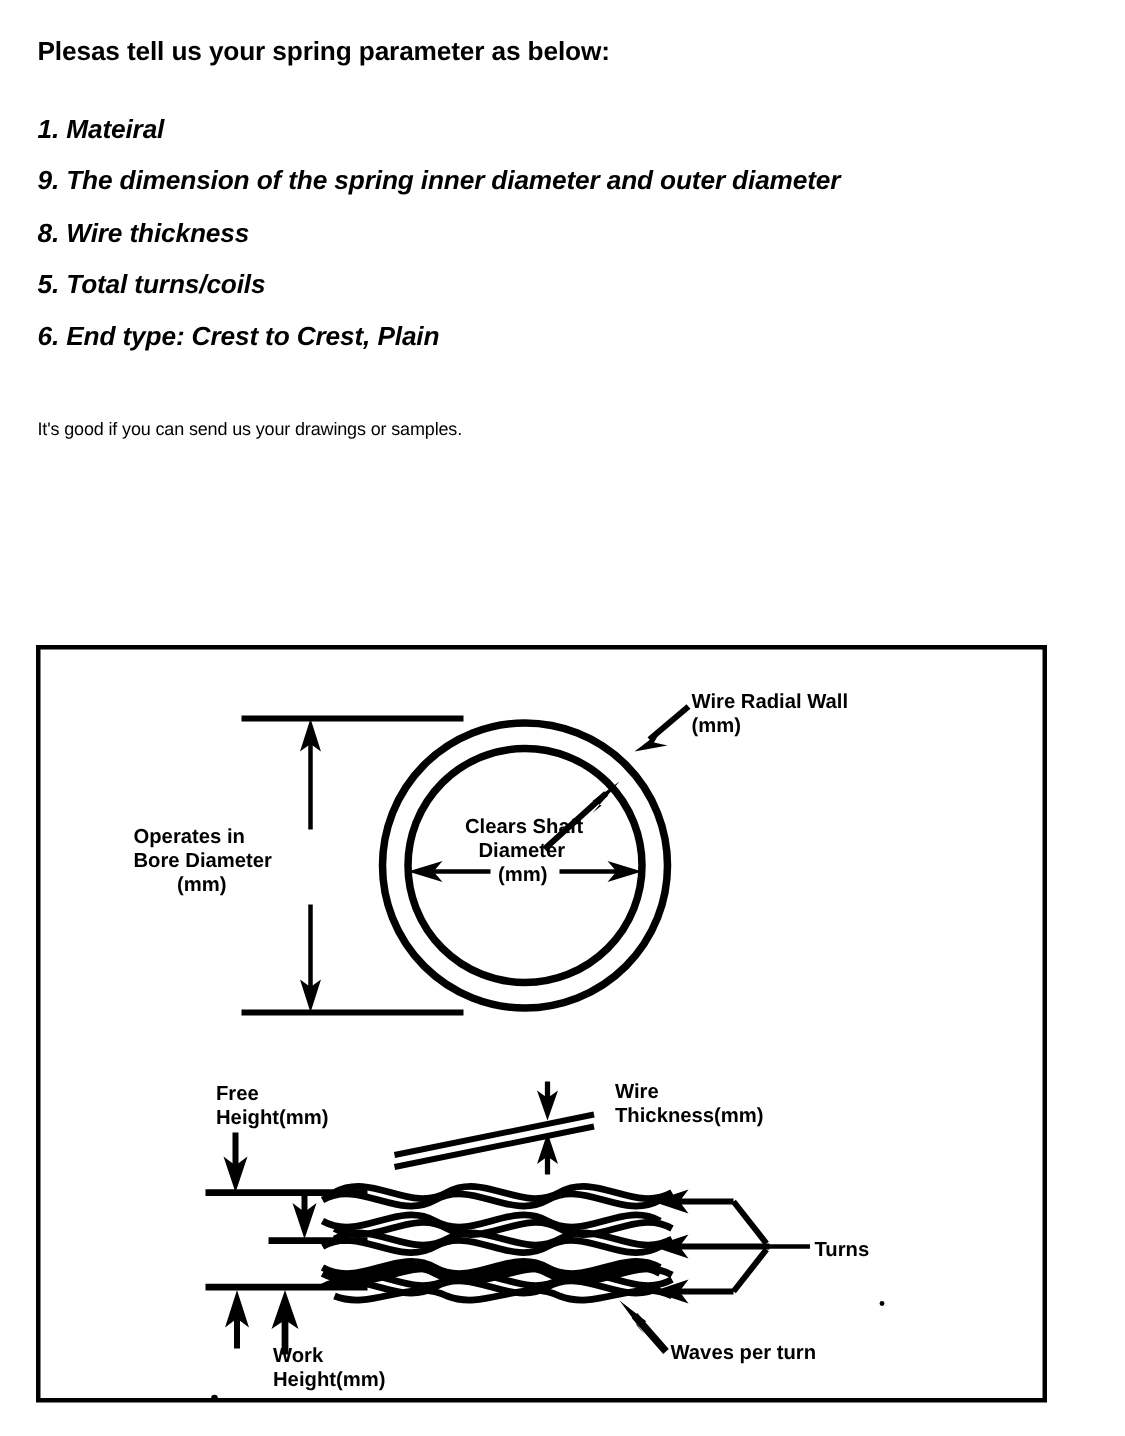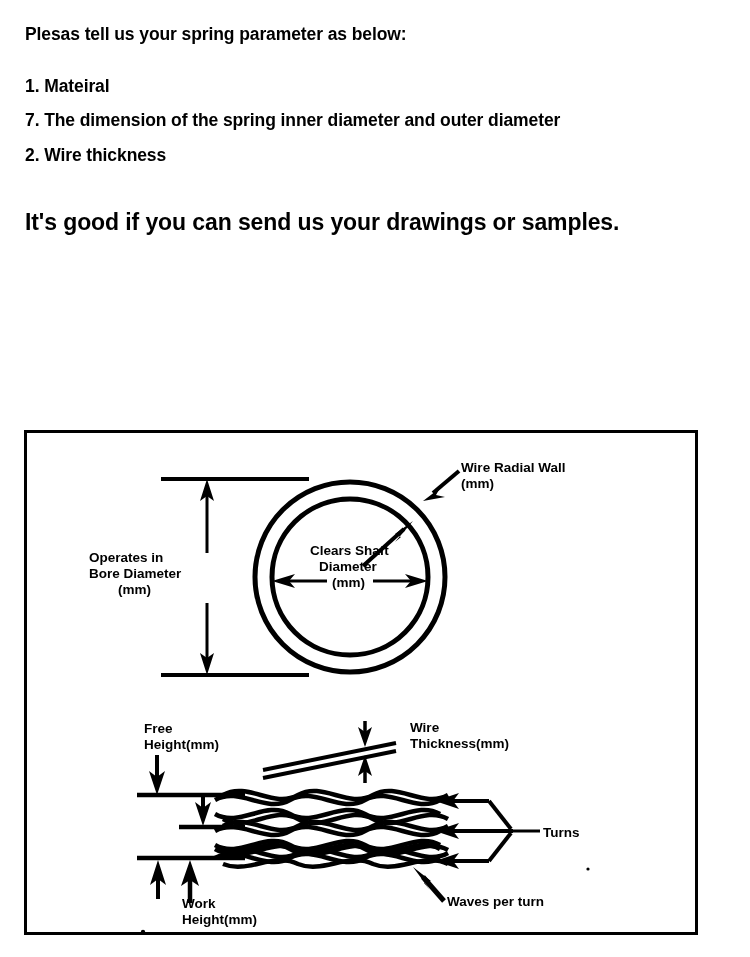--- a/index.html
+++ b/index.html
@@ -40,24 +40,25 @@
   }
   .spacer-lg { height: 34px; }
   .spacer-md { height: 30px; }
   .param-item {
     font-size: 17.5px;
     font-weight: bold;
     line-height: 1.0;
     letter-spacing: -0.1px;
     margin: 0 0 17px 0;
     white-space: nowrap;
+    font-style: italic;
   }
   .closing-line {
-    font-size: 23px;
-    font-weight: bold;
+    font-size: 12px;
+    font-weight: normal;
     line-height: 1.0;
     letter-spacing: -0.1px;
     white-space: nowrap;
   }
 
   
   .figure-frame {
     position: absolute;
     left: 24px;
     top: 418px;
@@ -83,22 +84,24 @@
 </style>
 </head>
 <body>
 
 <div id="page">
 
   <div class="text-block">
     <div class="intro-line">Plesas tell us your spring parameter as below:</div>
     <div class="spacer-lg"></div>
     <div class="param-item">1. Mateiral</div>
-    <div class="param-item">7. The dimension of the spring inner diameter and outer diameter</div>
-    <div class="param-item">2. Wire thickness</div>
+    <div class="param-item">9. The dimension of the spring inner diameter and outer diameter</div>
+    <div class="param-item">8. Wire thickness</div>
+    <div class="param-item">5. Total turns/coils</div>
+    <div class="param-item">6. End type: Crest to Crest, Plain</div>
     <div class="spacer-md"></div>
     <div class="closing-line">It's good if you can send us your drawings or samples.</div>
   </div>
 
   <div class="figure-frame">
     <svg class="figure-svg" viewBox="0 0 674 505" xmlns="http://www.w3.org/2000/svg">
       <defs>
         <marker id="arrUp" markerWidth="10" markerHeight="12" refX="5" refY="1" orient="auto">
           <path d="M5,0 L10,12 L5,8.5 L0,12 Z" fill="#000"></path>
         </marker>

